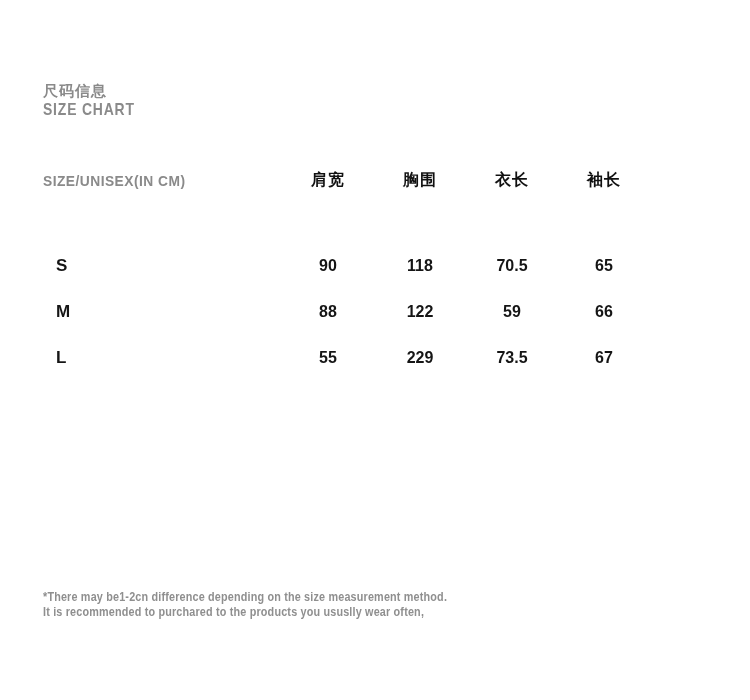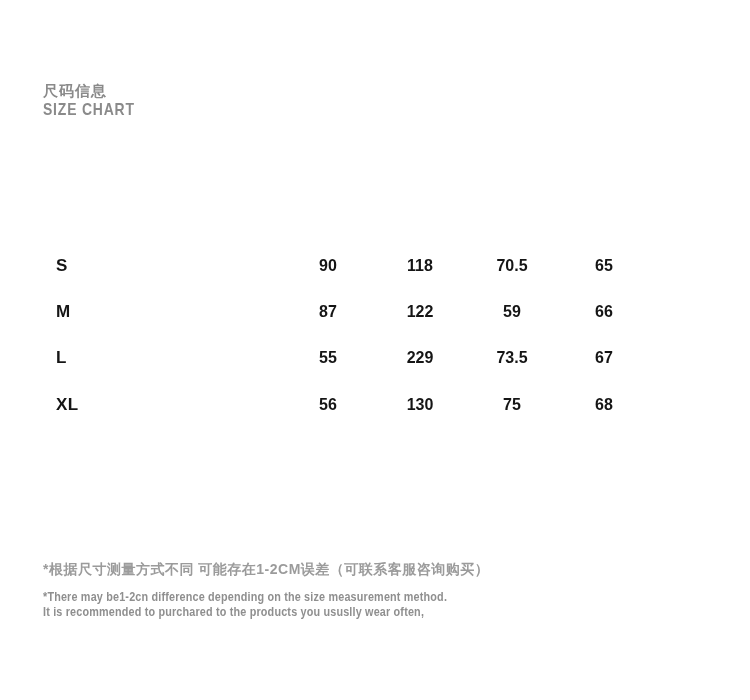--- a/index.html
+++ b/index.html
@@ -67,52 +67,51 @@
 </head>
 <body>
 
 <div class="page">
 
   <div class="title-cn">尺码信息</div>
   <div class="title-en">SIZE CHART</div>
 
   <div class="size-table">
 
+    <div class="trow header-row">
+      <div class="cell label-cell header-label">SIZE/UNISEX(IN CM)</div>
+      <div class="cell col-header">肩宽</div>
+      <div class="cell col-header">胸围</div>
+      <div class="cell col-header">衣长</div>
+      <div class="cell col-header">袖长</div>
+    </div>
 
     <div class="trow row-0">
       <div class="cell label-cell">S</div>
       <div class="cell">90</div>
       <div class="cell">118</div>
       <div class="cell">70.5</div>
       <div class="cell">65</div>
     </div>
 
     <div class="trow row-1">
       <div class="cell label-cell">M</div>
-      <div class="cell">87</div>
+      <div class="cell">88</div>
       <div class="cell">122</div>
       <div class="cell">59</div>
       <div class="cell">66</div>
     </div>
 
     <div class="trow row-2">
       <div class="cell label-cell">L</div>
       <div class="cell">55</div>
       <div class="cell">229</div>
       <div class="cell">73.5</div>
       <div class="cell">67</div>
     </div>
 
-    <div class="trow row-3">
-      <div class="cell label-cell">XL</div>
-      <div class="cell">56</div>
-      <div class="cell">130</div>
-      <div class="cell">75</div>
-      <div class="cell">68</div>
-    </div>
 
   </div>
 
-  <div class="note-cn">*根据尺寸测量方式不同 可能存在1-2CM误差（可联系客服咨询购买）</div>
   <div class="note-en note-en-1">*There may be1-2cn difference depending on the size measurement method.</div>
   <div class="note-en note-en-2">It is recommended to purchared to the products you ususlly wear often,</div>
 
 </div>
 
 </body></html>

